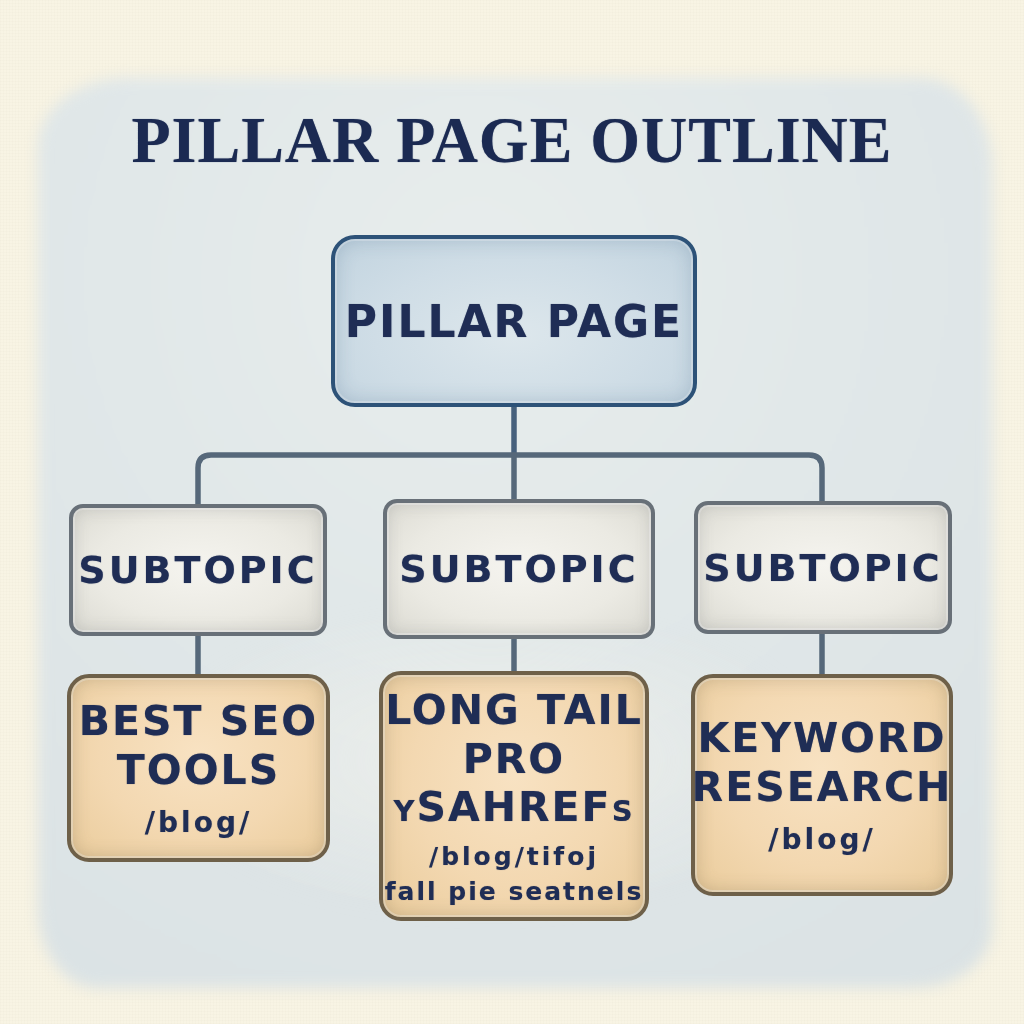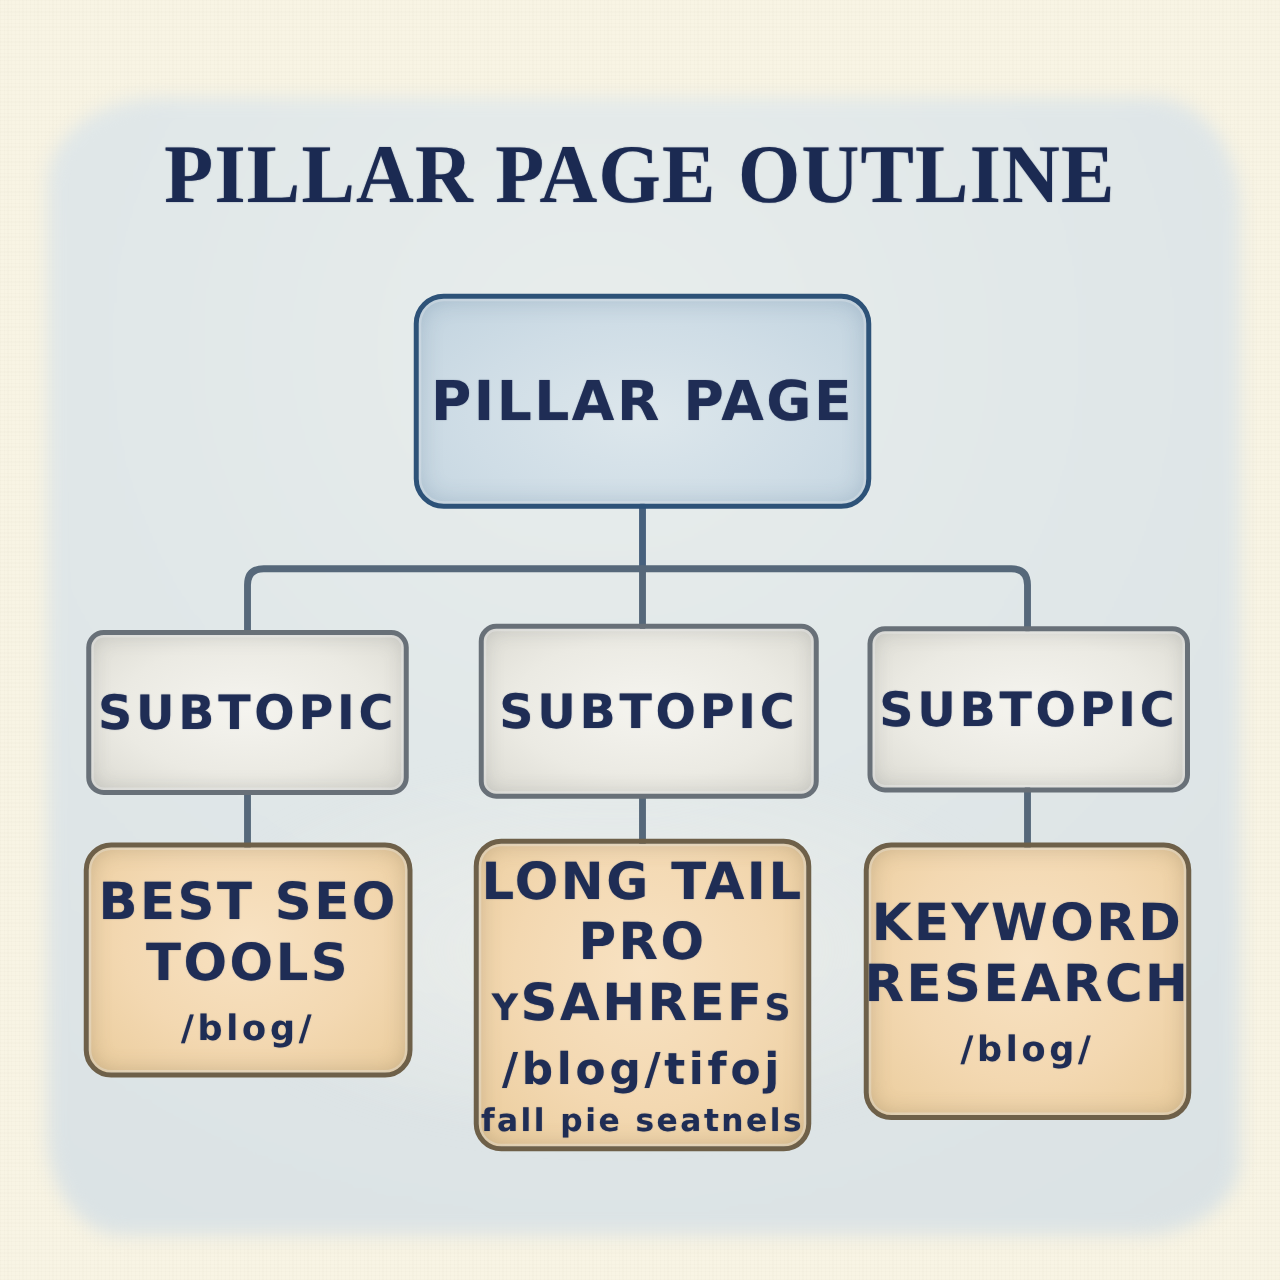--- a/index.html
+++ b/index.html
@@ -110,21 +110,21 @@
     font-variant: small-caps;
     text-shadow: 0 0 1px rgba(31,45,85,0.55);
   }
   .page-box .slug {
     margin-top: 12px;
     font-size: 28px;
     letter-spacing: 3px;
     font-weight: 700;
     text-shadow: 0 0 1px rgba(31,45,85,0.4);
   }
-  .page-2 .slug { font-size: 35px; margin-top: 10px; }
+  .page-2 .slug { font-size: 25px; margin-top: 10px; }
   .page-box .note {
     margin-top: 6px;
     font-size: 25px;
     letter-spacing: 2px;
     font-weight: 700;
     text-shadow: 0 0 1px rgba(31,45,85,0.4);
   }
   .page-box .note:empty { display: none; }
 </style>
 </head>

